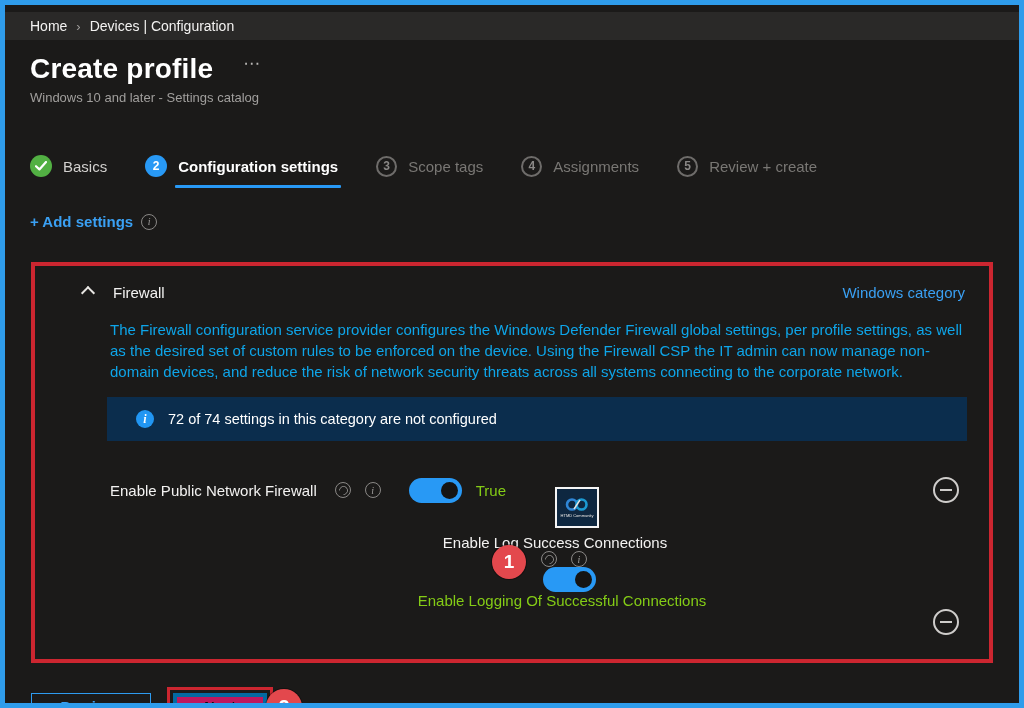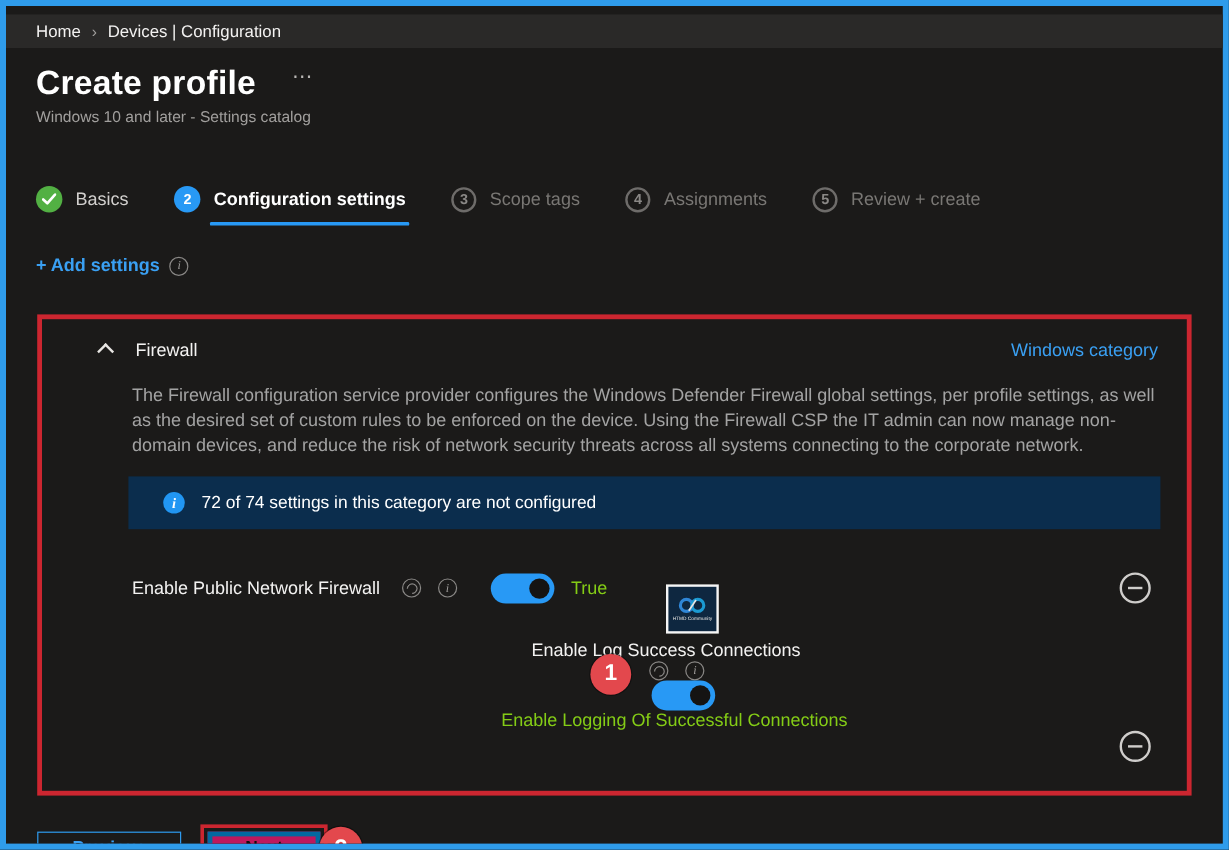--- a/index.html
+++ b/index.html
@@ -62,21 +62,21 @@
   }
   .category-header { display: flex; align-items: flex-start; padding-left: 26px; margin-top: 8px; }
   .chevron-up {
     width: 10px; height: 10px; border-left: 2px solid #e8e6e3; border-top: 2px solid #e8e6e3;
     transform: rotate(45deg); margin-top: 4px; cursor: pointer; flex: 0 0 auto;
   }
   .category-name { margin-left: 20px; color: #f3f2f1; font-size: 15px; }
   .remove-category { margin-left: auto; margin-right: 8px; color: #3aa0f3; font-size: 15px; cursor: pointer; }
 
   .category-desc {
-    margin: 18px 6px 0 53px; color: #a3a3a3; font-size: 15px; line-height: 21px; max-width: 900px;
+    margin: 18px 6px 0 53px; color: #0ea5e9; font-size: 15px; line-height: 21px; max-width: 900px;
   }
 
   .info-banner {
     margin: 15px 6px 0 50px; height: 44px; background: #0b2d4d;
     display: flex; align-items: center; padding-left: 29px; gap: 14px;
   }
   .info-banner-icon {
     width: 18px; height: 18px; border-radius: 50%; background: #2196f3; color: #ffffff;
     font-size: 12px; font-weight: bold; font-family: "Liberation Serif", serif; font-style: italic;
     display: flex; align-items: center; justify-content: center; flex: 0 0 auto;

